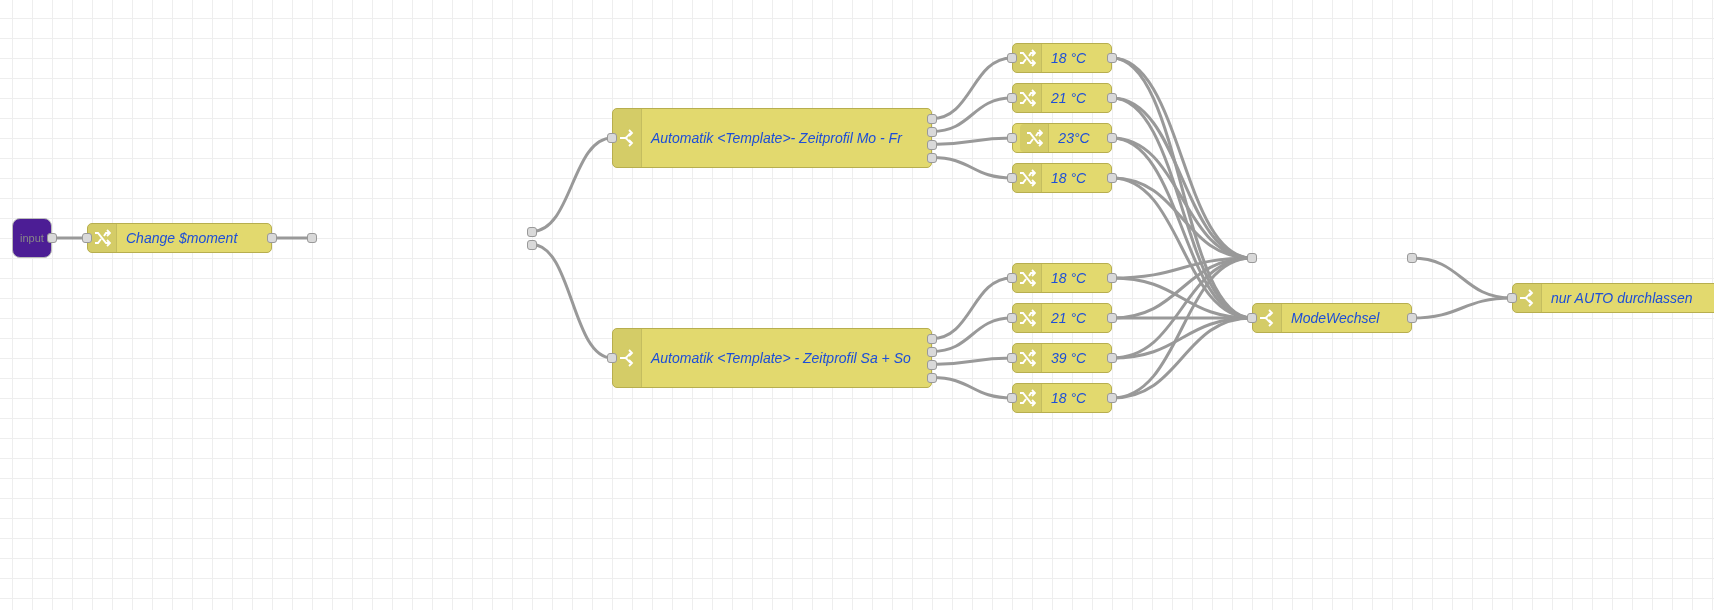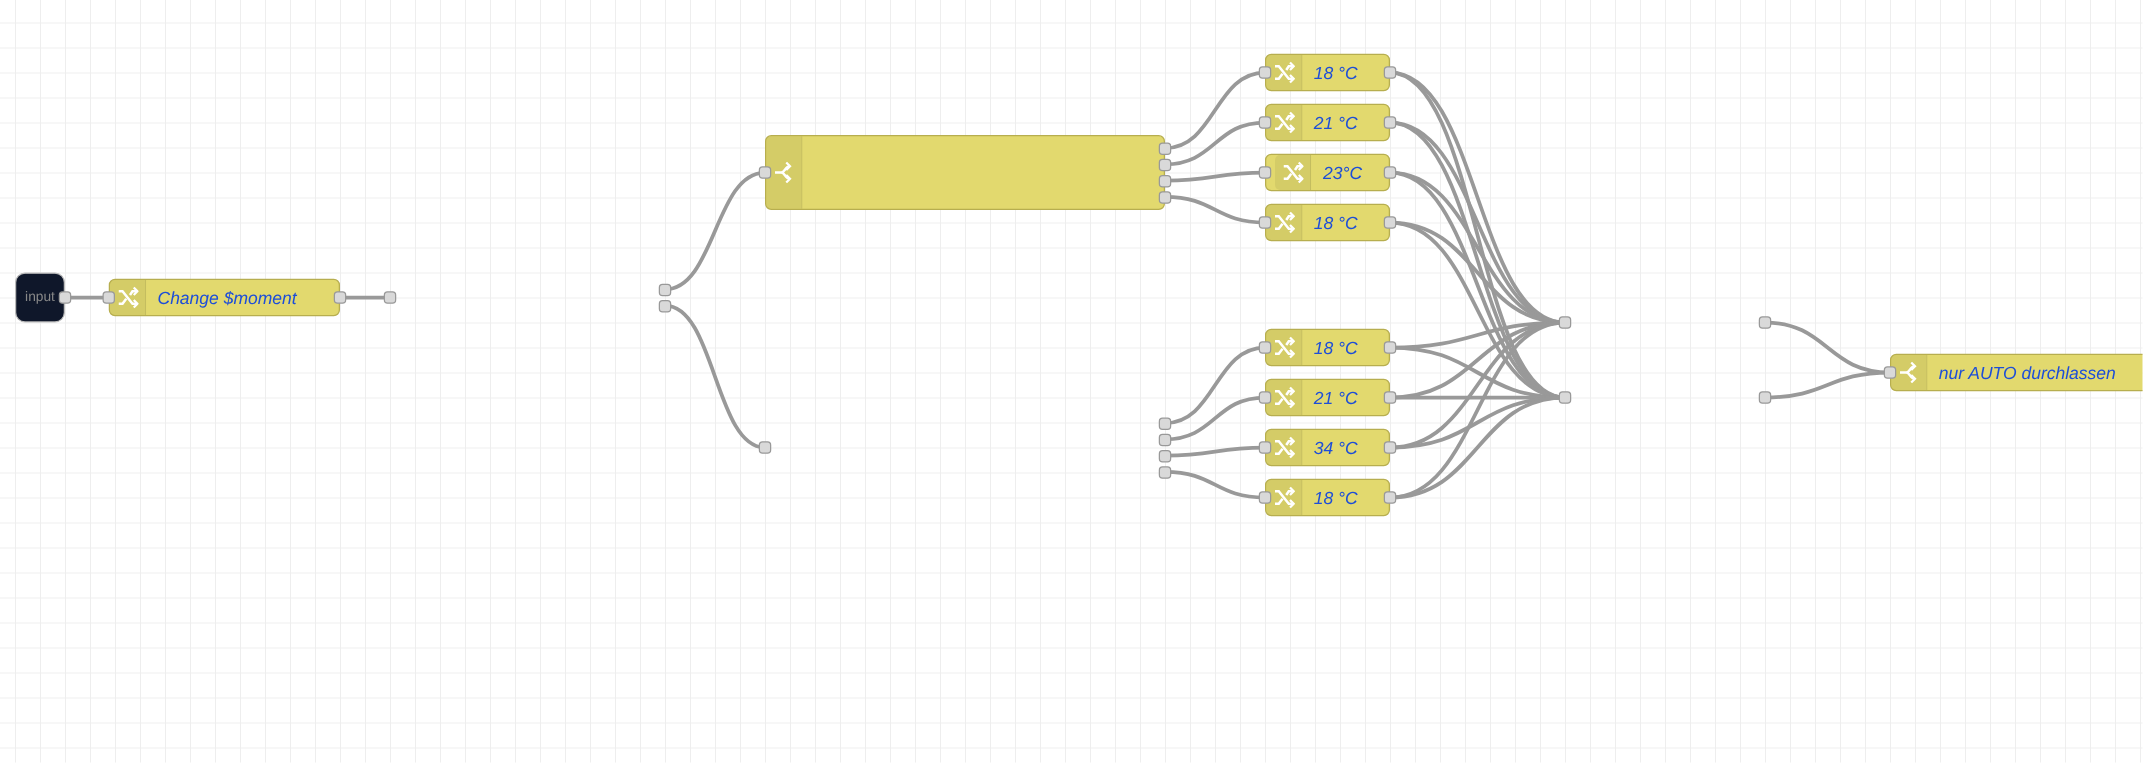--- a/index.html
+++ b/index.html
@@ -27,21 +27,21 @@
     border-radius:4px 0 0 4px;
     display:flex; align-items:center; justify-content:center;
   }
   .node .icon-area svg { width:18px; height:18px; }
   .node .label {
     font-style:italic; font-size:14px; color:#1d4ed8;
     padding-left:9px; padding-right:14px; white-space:nowrap;
   }
   .inject {
     position:absolute; box-sizing:border-box;
-    background:#0f172a; border:1px solid #bbbbbb; border-radius:8px;
+    background:#4c1d95; border:1px solid #bbbbbb; border-radius:8px;
     display:flex; align-items:center; justify-content:center;
     font-size:11px; color:#888888;
   }
   .port {
     position:absolute; width:10px; height:10px; box-sizing:border-box;
     background:#d9d9d9; border:1px solid #999999; border-radius:3px; cursor:crosshair;
   }
 </style>
 </head>
 <body>
@@ -95,22 +95,32 @@
   </div>
 
 
   <div class="node" style="left:612px;top:108px;width:320px;height:60px;">
     <span class="icon-area">
         <svg viewBox="0 0 18 18">
           <path d="M2 9h5M7 9c3 0 3-5 7-5M7 9c3 0 3 5 7 5" stroke="#fff" stroke-width="2" fill="none"></path>
           <path d="M11 1l3 3-3 3M11 11l3 3-3 3" stroke="#fff" stroke-width="1.8" fill="none"></path>
         </svg>
       </span>
-  </div>
-
+    <span class="label">Automatik &lt;Template&gt;- Zeitprofil Mo - Fr</span>
+  </div>
+
+  <div class="node" style="left:612px;top:328px;width:320px;height:60px;">
+    <span class="icon-area">
+        <svg viewBox="0 0 18 18">
+          <path d="M2 9h5M7 9c3 0 3-5 7-5M7 9c3 0 3 5 7 5" stroke="#fff" stroke-width="2" fill="none"></path>
+          <path d="M11 1l3 3-3 3M11 11l3 3-3 3" stroke="#fff" stroke-width="1.8" fill="none"></path>
+        </svg>
+      </span>
+    <span class="label">Automatik &lt;Template&gt; - Zeitprofil Sa + So</span>
+  </div>
 
   <div class="node" style="left:1012px;top:43px;width:100px;height:30px;">
     <span class="icon-area">
         <svg viewBox="0 0 18 18">
           <path d="M2 4h3l8 10h3M2 14h3l3-4M11 7l2-3h3" stroke="#fff" stroke-width="2" fill="none"></path>
           <path d="M14 1l3 3-3 3M14 11l3 3-3 3" stroke="#fff" stroke-width="1.8" fill="none"></path>
         </svg>
       </span>
     <span class="label">18 °C</span>
   </div>
@@ -160,32 +170,41 @@
       </span>
     <span class="label">21 °C</span>
   </div>
   <div class="node" style="left:1012px;top:343px;width:100px;height:30px;">
     <span class="icon-area">
         <svg viewBox="0 0 18 18">
           <path d="M2 4h3l8 10h3M2 14h3l3-4M11 7l2-3h3" stroke="#fff" stroke-width="2" fill="none"></path>
           <path d="M14 1l3 3-3 3M14 11l3 3-3 3" stroke="#fff" stroke-width="1.8" fill="none"></path>
         </svg>
       </span>
-    <span class="label">34 °C</span>
+    <span class="label">39 °C</span>
   </div>
   <div class="node" style="left:1012px;top:383px;width:100px;height:30px;">
     <span class="icon-area">
         <svg viewBox="0 0 18 18">
           <path d="M2 4h3l8 10h3M2 14h3l3-4M11 7l2-3h3" stroke="#fff" stroke-width="2" fill="none"></path>
           <path d="M14 1l3 3-3 3M14 11l3 3-3 3" stroke="#fff" stroke-width="1.8" fill="none"></path>
         </svg>
       </span>
     <span class="label">18 °C</span>
   </div>
 
+  <div class="node" style="left:1252px;top:303px;width:160px;height:30px;">
+    <span class="icon-area">
+        <svg viewBox="0 0 18 18">
+          <path d="M2 9h5M7 9c3 0 3-5 7-5M7 9c3 0 3 5 7 5" stroke="#fff" stroke-width="2" fill="none"></path>
+          <path d="M11 1l3 3-3 3M11 11l3 3-3 3" stroke="#fff" stroke-width="1.8" fill="none"></path>
+        </svg>
+      </span>
+    <span class="label">ModeWechsel</span>
+  </div>
 
   <div class="node" style="left:1512px;top:283px;width:220px;height:30px;">
     <span class="icon-area">
         <svg viewBox="0 0 18 18">
           <path d="M2 9h5M7 9c3 0 3-5 7-5M7 9c3 0 3 5 7 5" stroke="#fff" stroke-width="2" fill="none"></path>
           <path d="M11 1l3 3-3 3M11 11l3 3-3 3" stroke="#fff" stroke-width="1.8" fill="none"></path>
         </svg>
       </span>
     <span class="label">nur AUTO durchlassen</span>
   </div>

